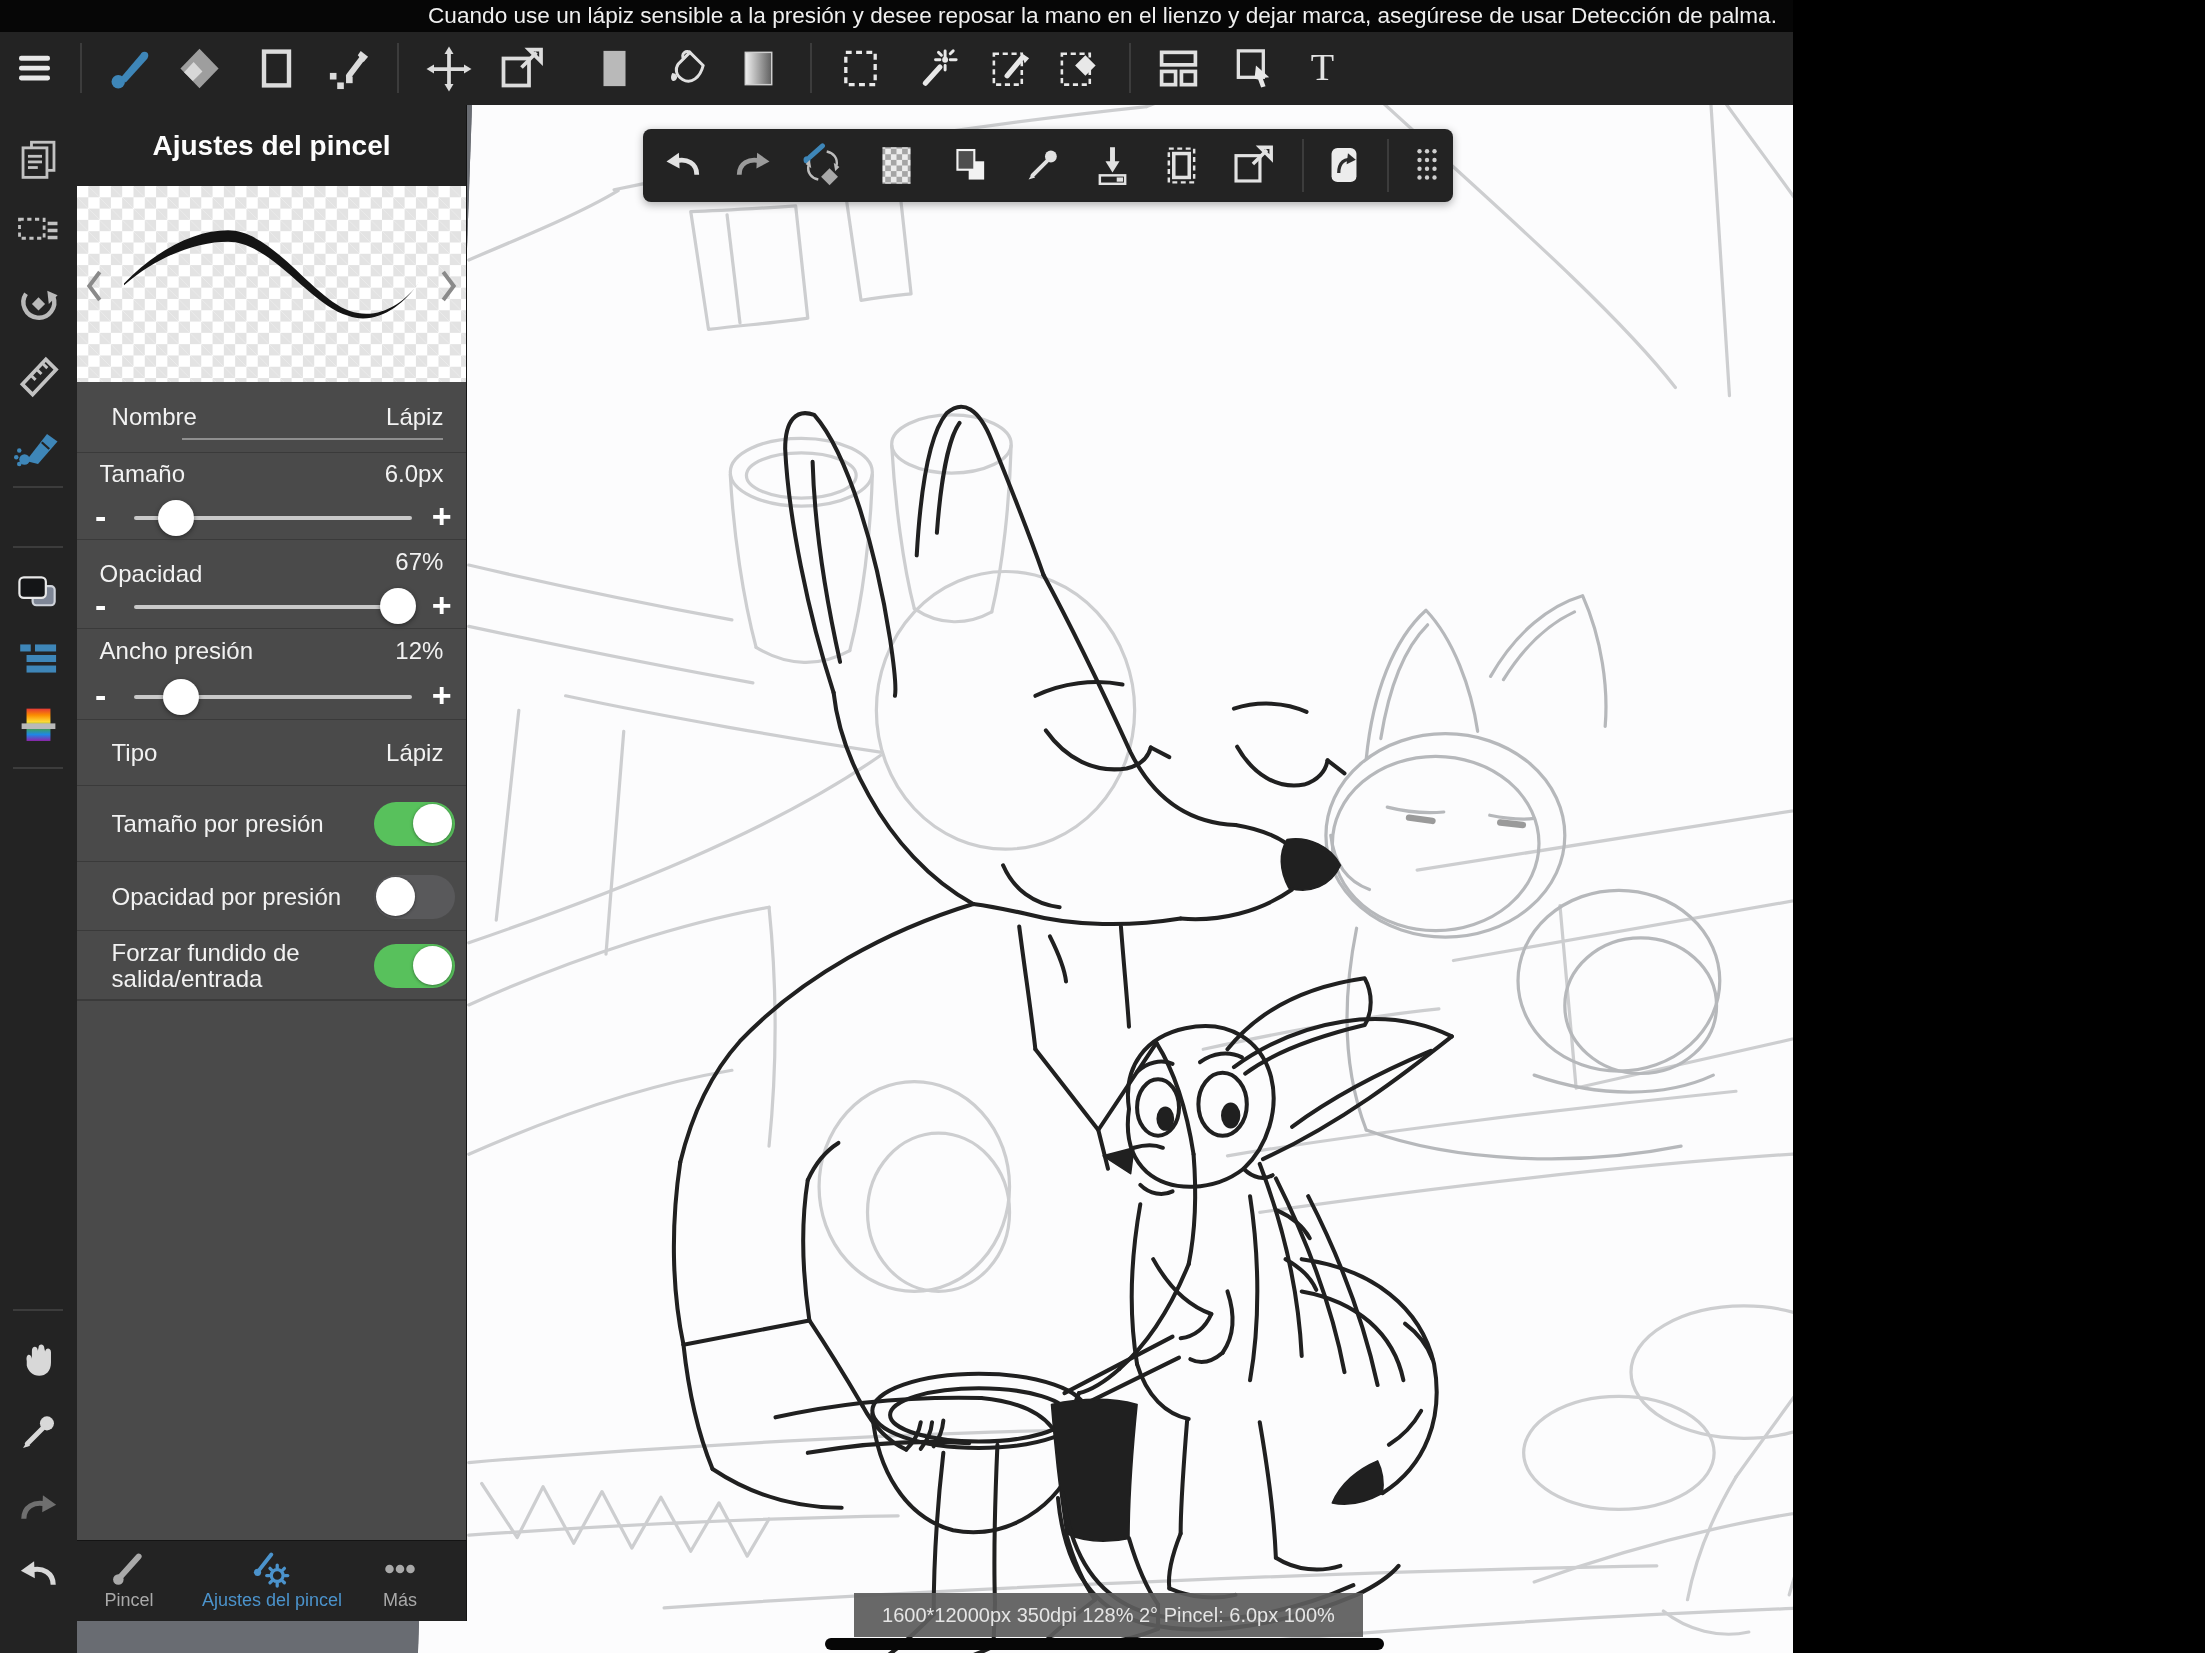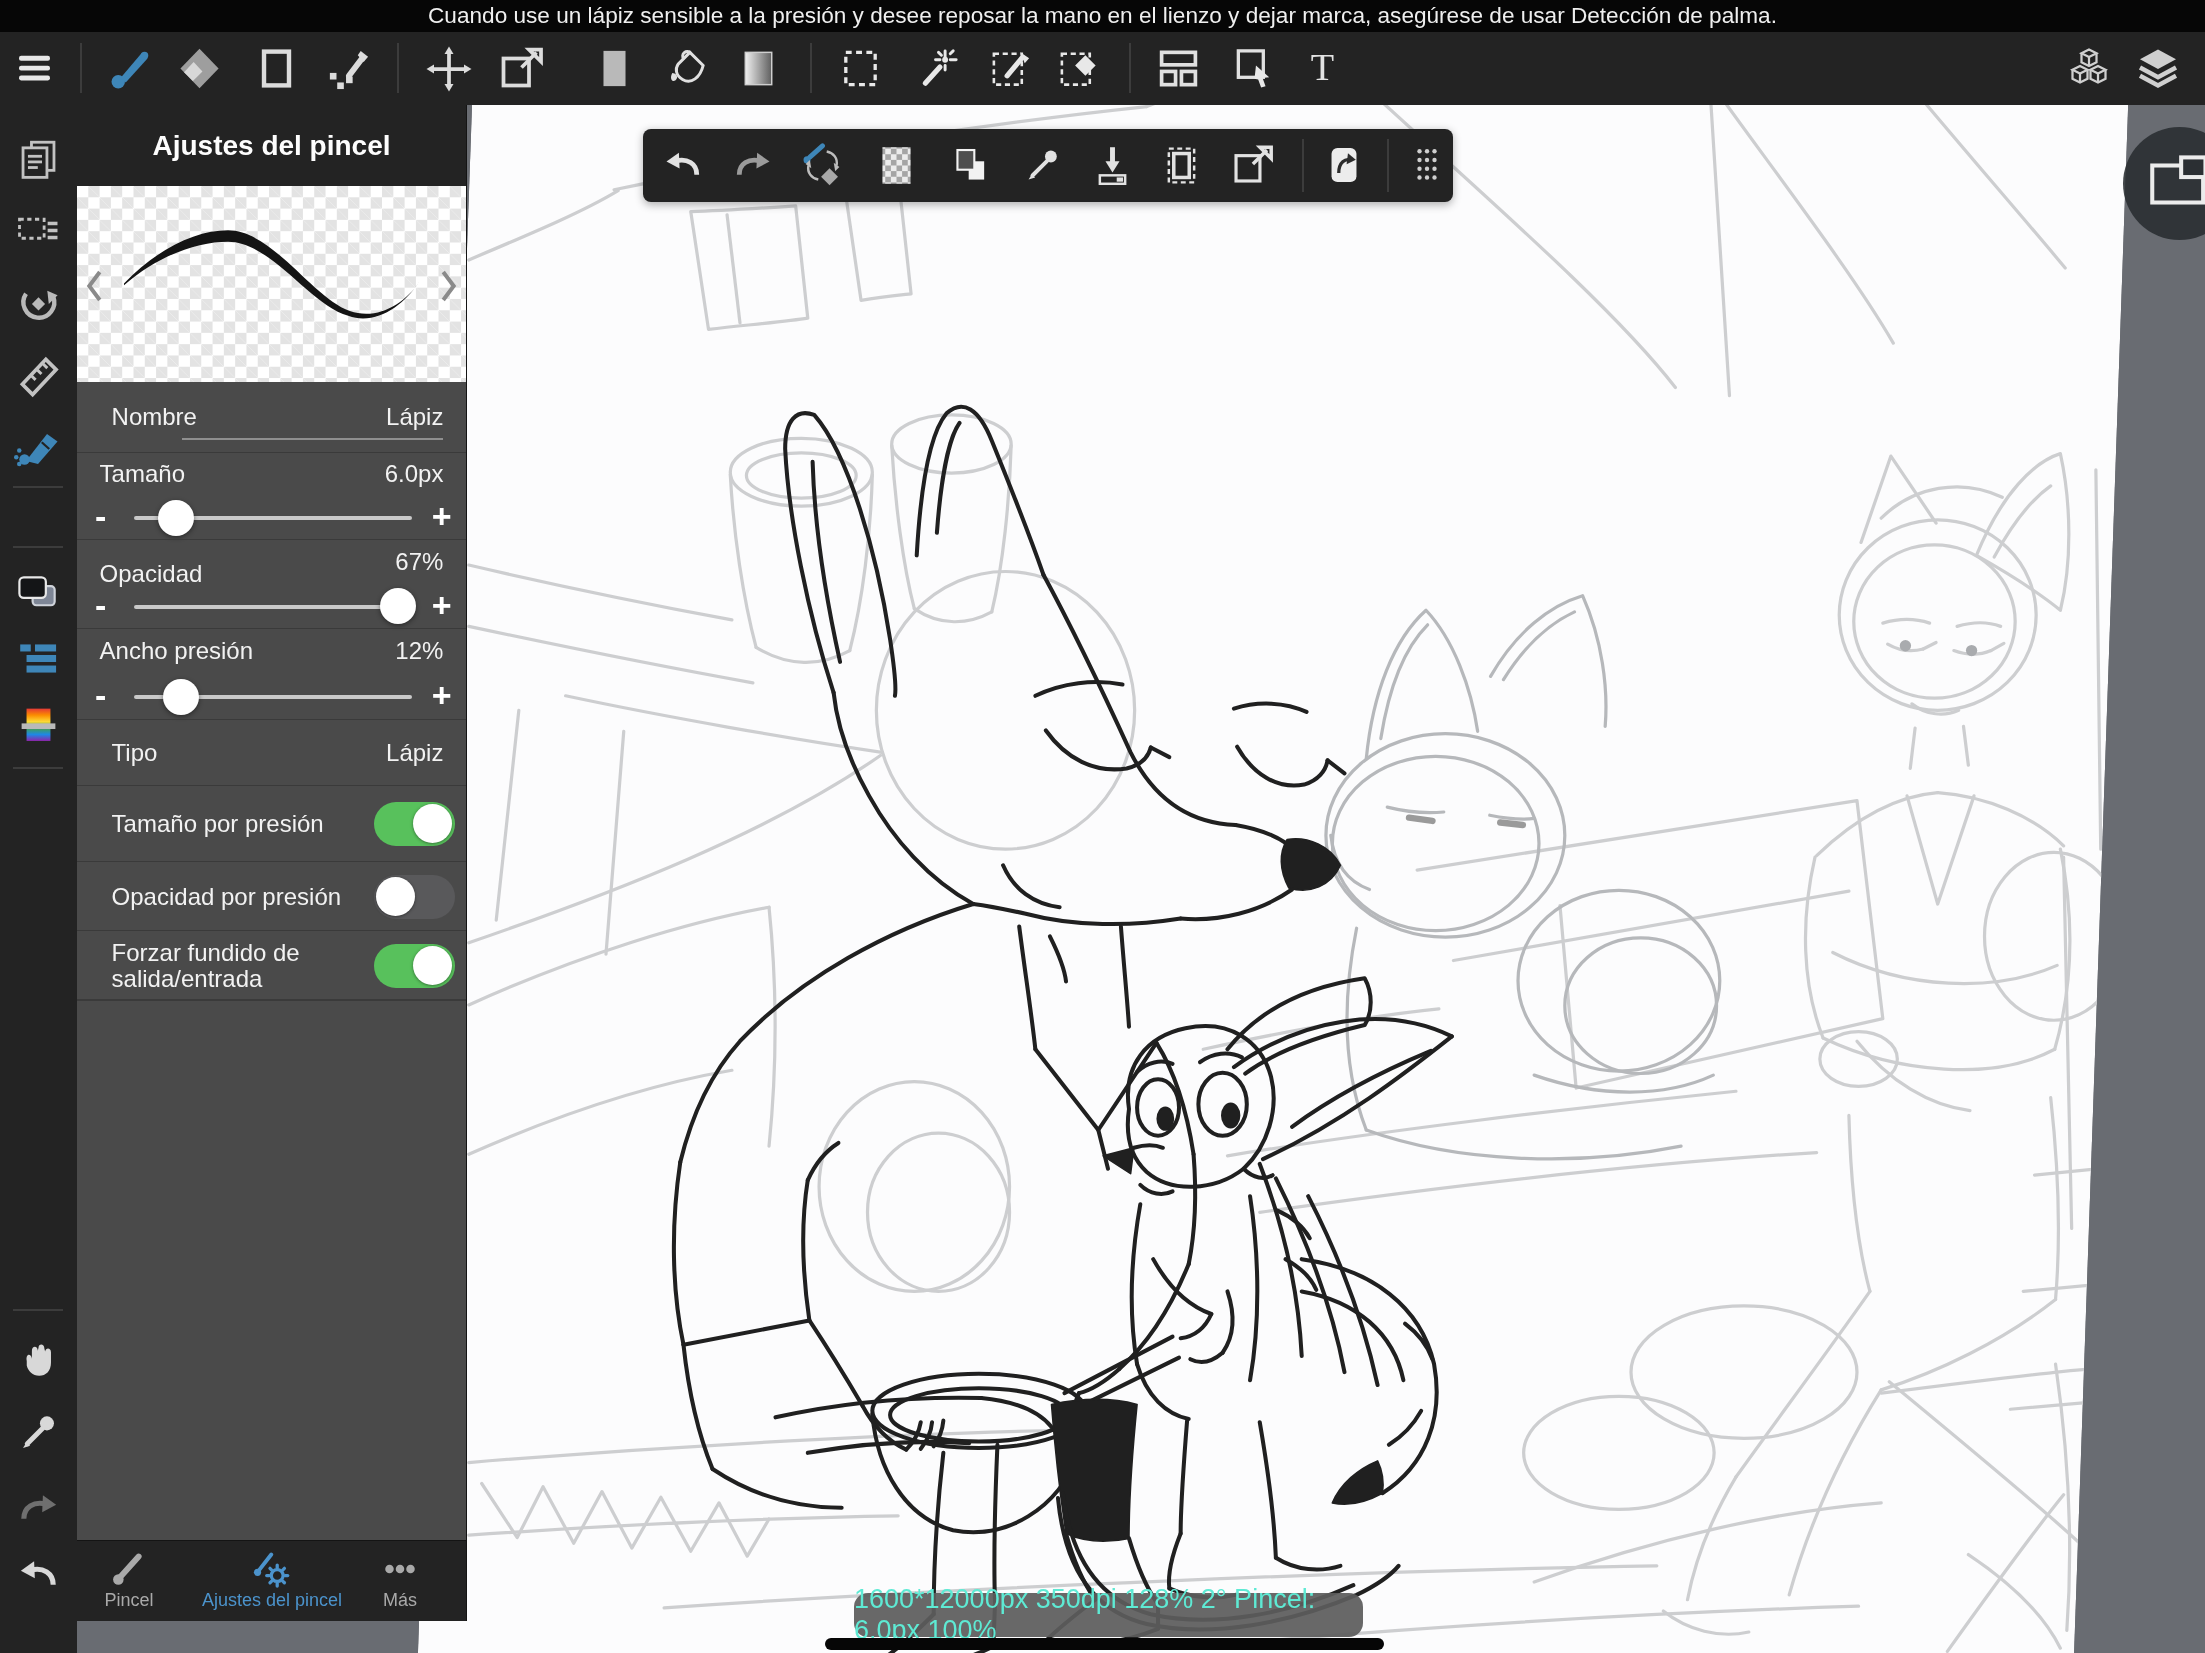--- a/index.html
+++ b/index.html
@@ -1,16 +1,16 @@
 <!DOCTYPE html>
 <html style="font-size:13px"><head>
 <meta charset="utf-8">
 <style>
   html,body{margin:0;padding:0;background:#000;}
-  #app{position:relative;width:2205px;height:1653px;overflow:hidden;background:#696c72;
+  #app{position:relative;width:1793px;height:1653px;overflow:hidden;background:#696c72;
        font-family:"Liberation Sans",sans-serif;color:#f0f0f0;}
   
   .banner{position:absolute;left:0;top:0;width:2205px;height:32px;background:#060606;color:#efefef;
           font-size:22.6px;display:flex;align-items:center;justify-content:center;z-index:50;}
   
   .topbar{position:absolute;left:0;top:32px;width:2205px;height:73px;background:#232323;z-index:40;}
   .tool{position:absolute;top:0;width:73px;height:73px;display:flex;align-items:center;justify-content:center;}
   .vsep{position:absolute;top:11.3px;width:1.6px;height:50px;background:#3c3c3c;}
   
   .side{position:absolute;left:0;top:105px;width:77px;height:1548px;background:#232323;z-index:40;}
@@ -26,21 +26,21 @@
   
   .float-bar{position:absolute;left:643px;top:129px;width:810px;height:73px;background:#232323;
              border-radius:8px;z-index:10;box-shadow:0 2.4px 8px rgba(0,0,0,.3);}
   .float-bar .ftool{position:absolute;top:12px;width:48px;height:48px;display:flex;align-items:center;justify-content:center;}
   .float-bar .fsep{position:absolute;top:9.7px;width:1.6px;height:53px;background:#3c3c3c;}
   
   .nav-btn{position:absolute;left:2123px;top:127px;width:113px;height:113px;border-radius:50%;
            background:rgba(40,44,48,.88);z-index:10;display:flex;align-items:center;justify-content:center;}
   
   .status-chip{position:absolute;left:854px;top:1593px;width:509px;height:44px;background:rgba(92,92,92,.93);
-               border-radius:14px;color:#5eead4;font-size:27px;display:flex;align-items:center;justify-content:center;z-index:20;}
+               border-radius:0;color:#e5e5e5;font-size:20px;display:flex;align-items:center;justify-content:center;z-index:20;}
   .home-bar{position:absolute;left:825px;top:1638px;width:559px;height:12px;border-radius:6.5px;background:#060606;z-index:60;}
   
   .panel{position:absolute;left:77px;top:105px;width:390px;height:1516px;background:#4a4a4a;z-index:30;
          border-right:1.6px solid #141414;box-sizing:border-box;}
   .panel-header{position:absolute;left:0;right:0;top:0;height:81px;background:#232323;display:flex;
                 align-items:center;justify-content:center;font-size:28px;font-weight:700;color:#fdfdfd;}
   .preview{position:absolute;left:0;right:0;top:81px;height:196px;background-color:#fff;
      background-image:linear-gradient(45deg,#e3e3e3 25%,transparent 25%,transparent 75%,#e3e3e3 75%),
                       linear-gradient(45deg,#e3e3e3 25%,transparent 25%,transparent 75%,#e3e3e3 75%);
      background-size:22.6px 22.6px;background-position:0 0,11.3px 11.3px;}

